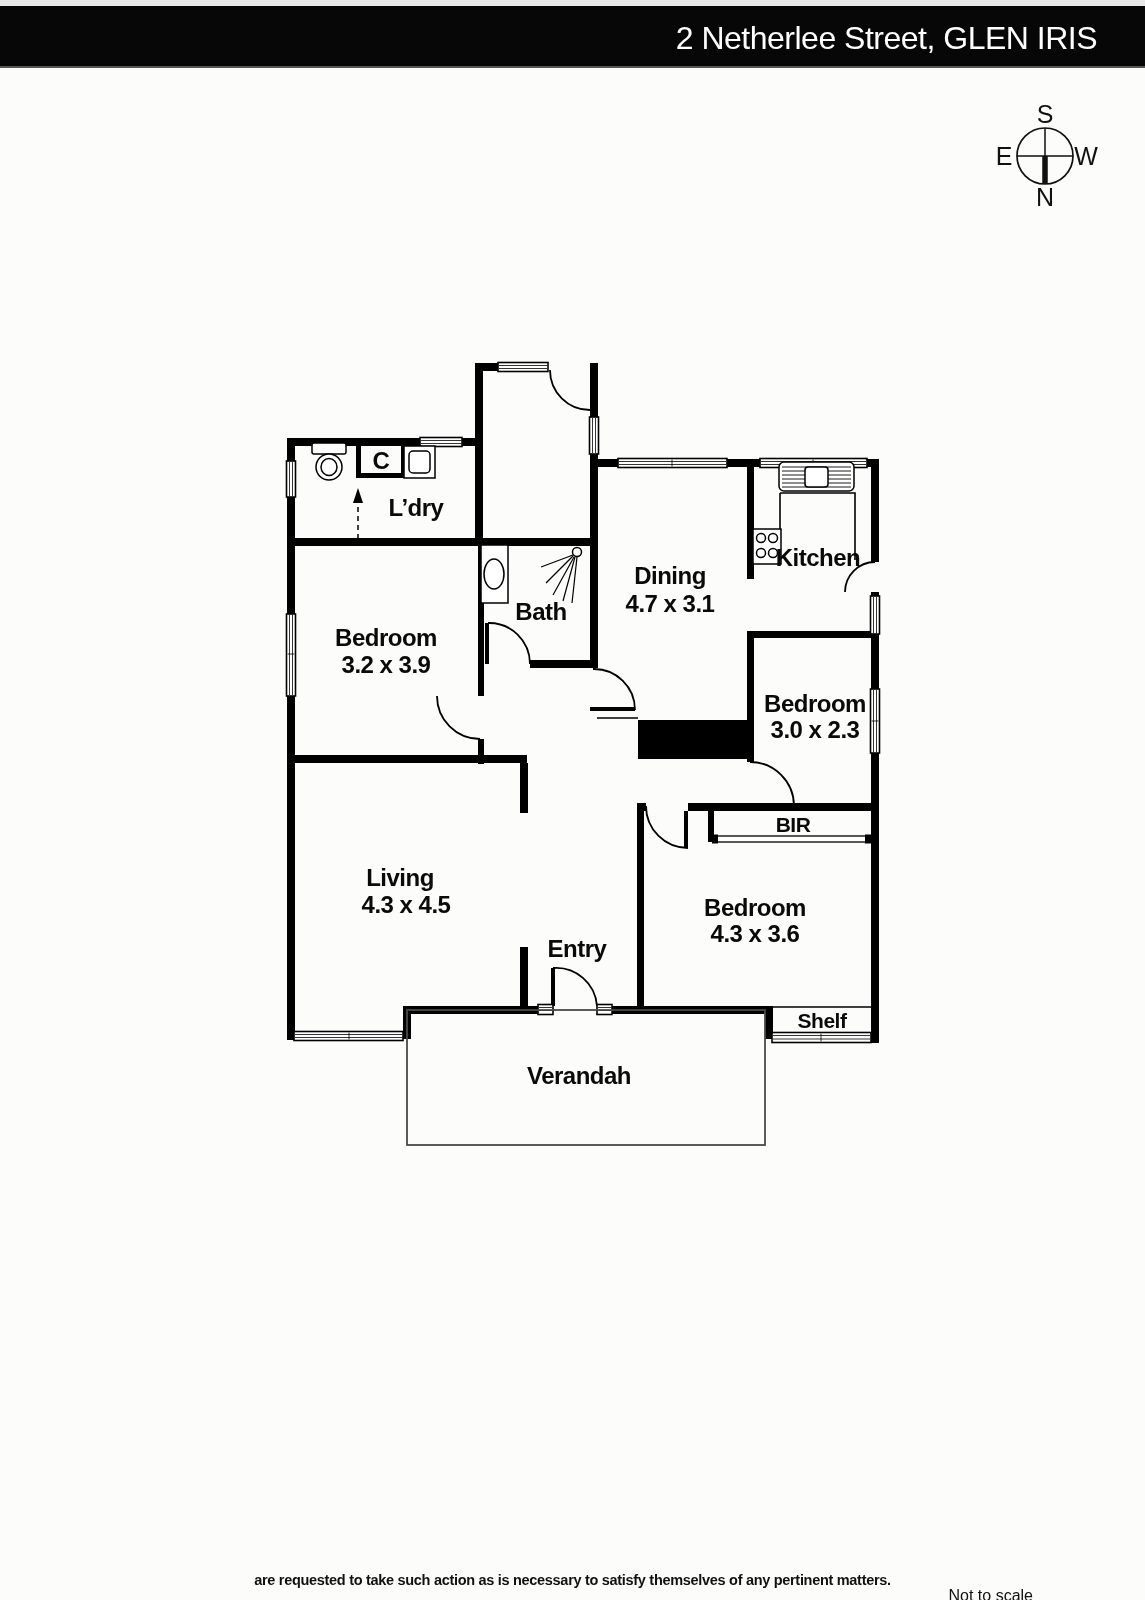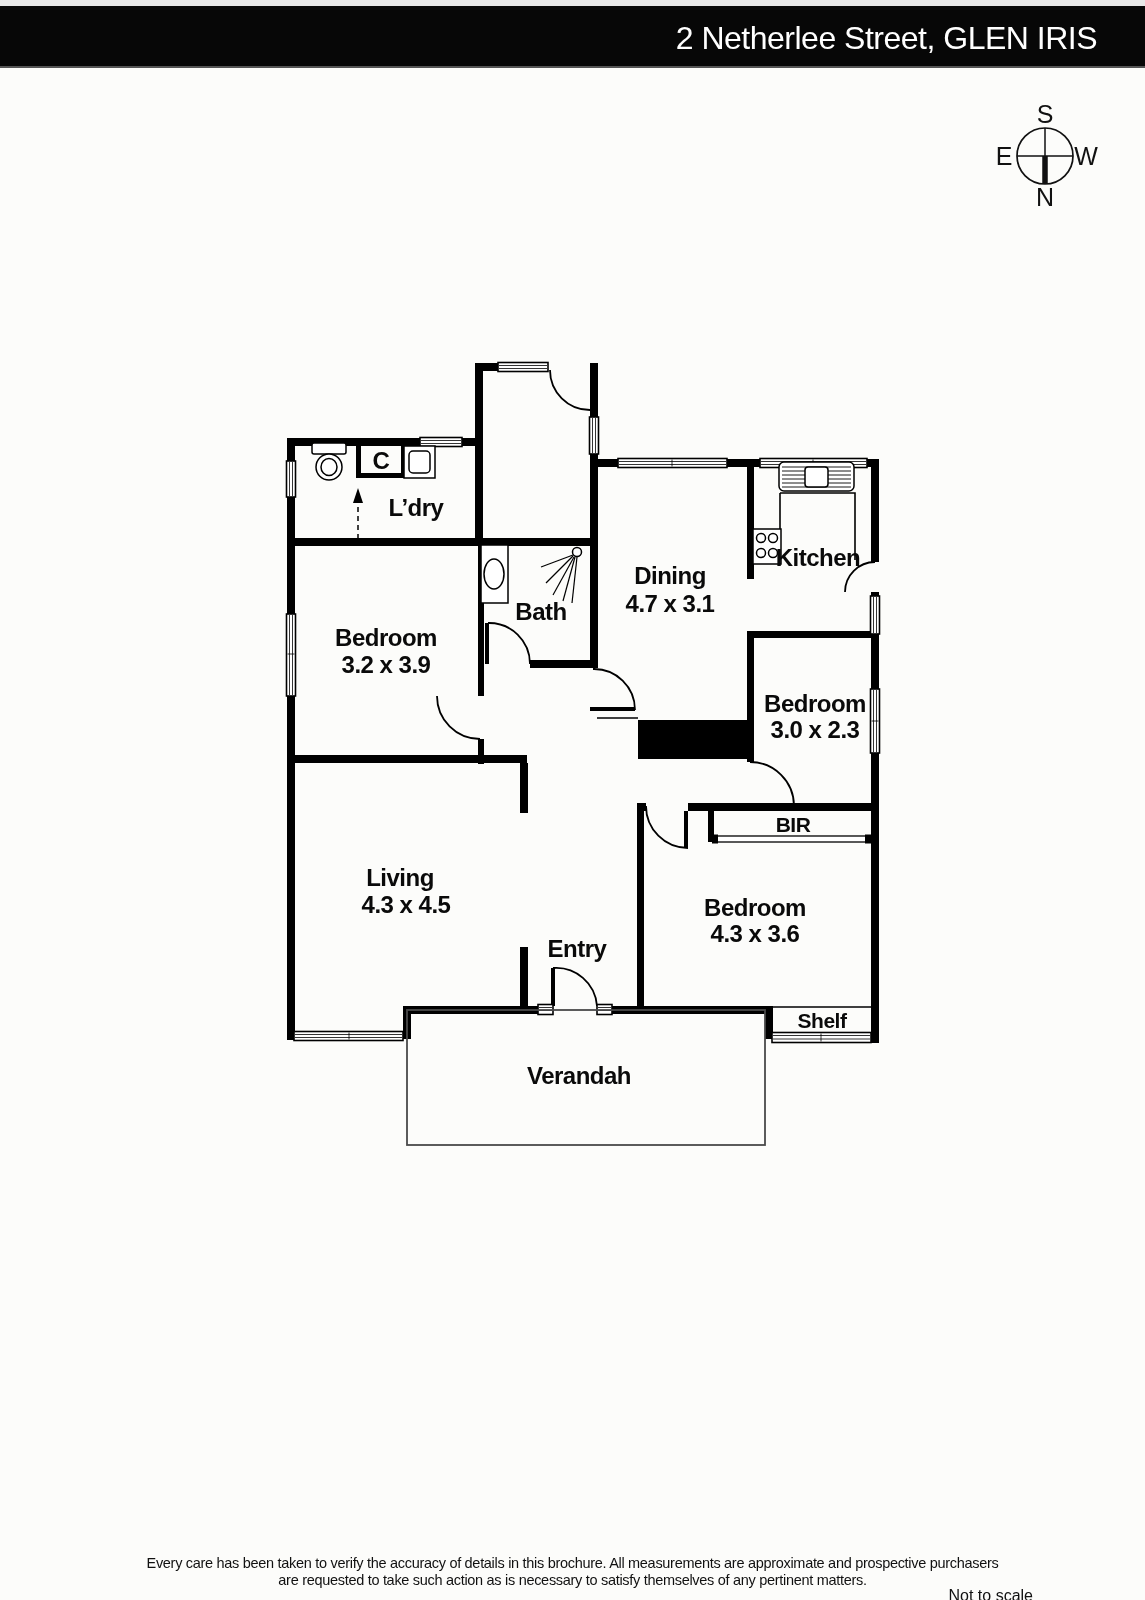--- a/index.html
+++ b/index.html
@@ -257,17 +257,16 @@
       <text class="room-label" x="755" y="910">Bedroom</text>
       <text class="room-label" x="755" y="936">4.3 x 3.6</text>
       <text class="room-label" x="400" y="880">Living</text>
       <text class="room-label" x="406" y="907">4.3 x 4.5</text>
       <text class="room-label" x="577" y="951">Entry</text>
       <text class="room-label small-label" x="822" y="1022">Shelf</text>
       <text class="room-label" x="579" y="1078">Verandah</text>
     </g>
   </svg>
 
-  <div class="footer-line" style="top:1549px;">Every care has been taken to verify the accuracy of details in this brochure.  All measurements are approximate and prospective purchasers</div>
-  <div class="footer-line" style="top:1566px;">are requested to take such action as is necessary to satisfy themselves of any pertinent matters.</div>
+  <div class="footer-line" style="top:1566px;font-weight:bold;">are requested to take such action as is necessary to satisfy themselves of any pertinent matters.</div>
   <div class="scale-note" style="top:1581px;right:112px;">Not to scale</div>
 
 </div>
 
 </body></html>

